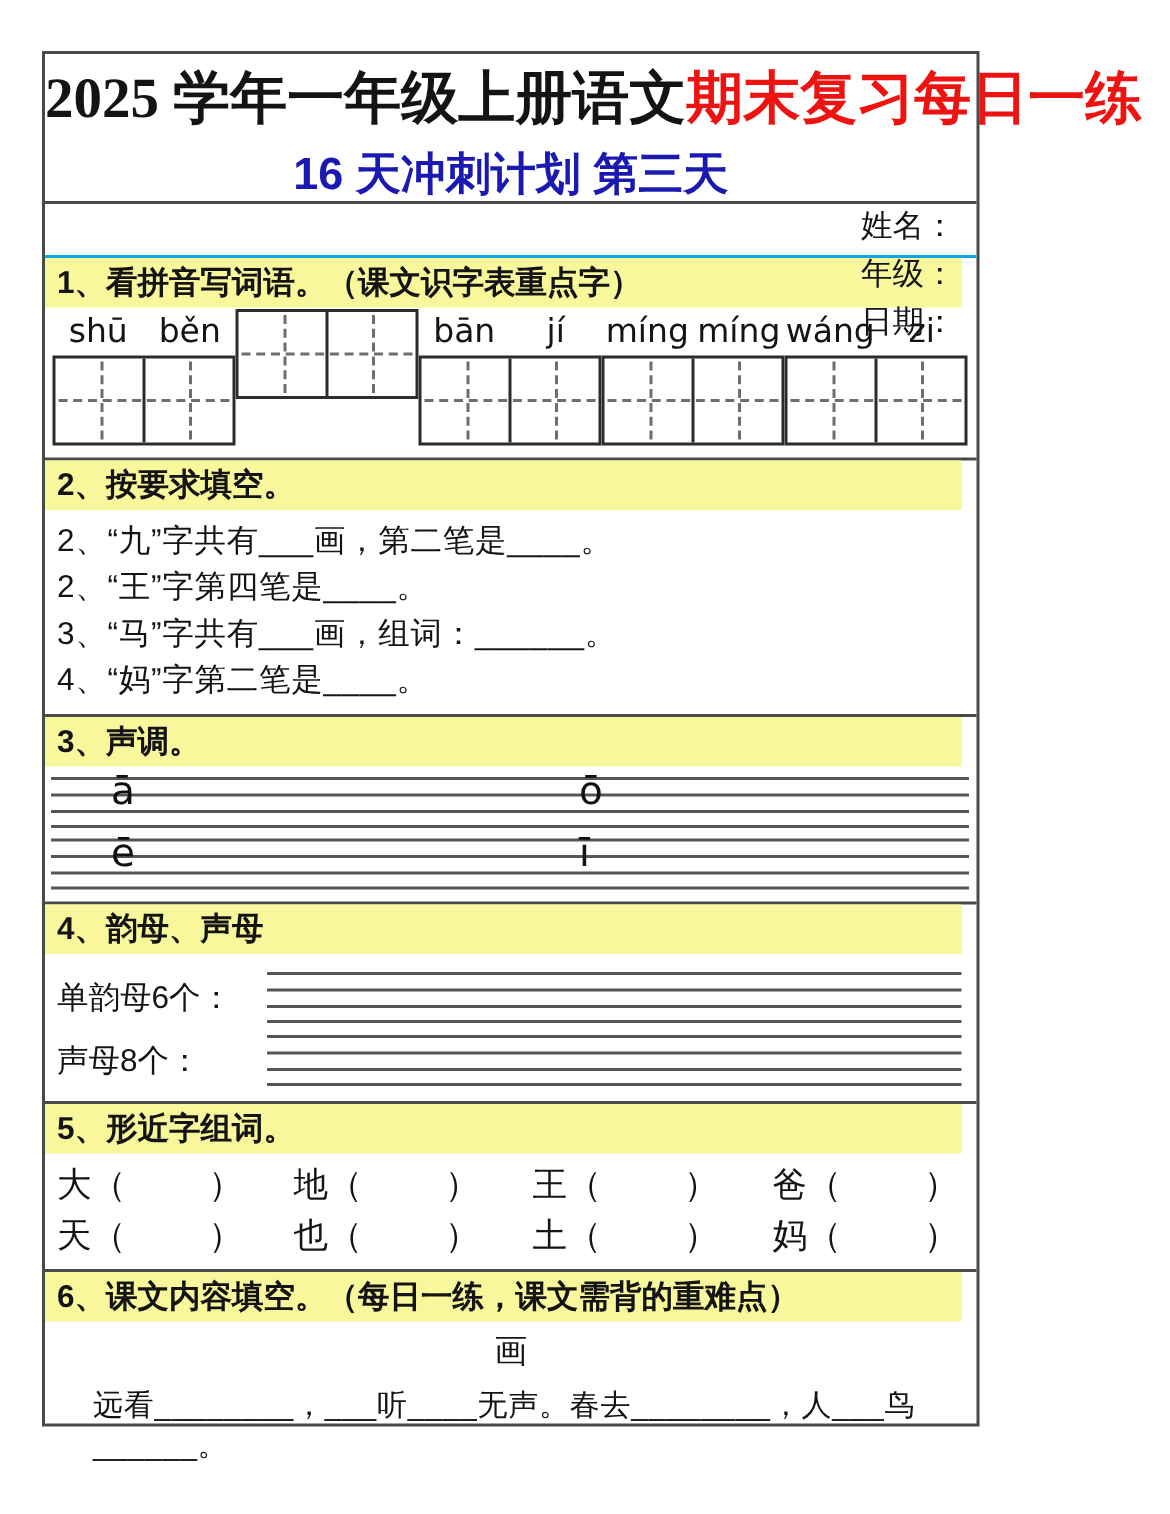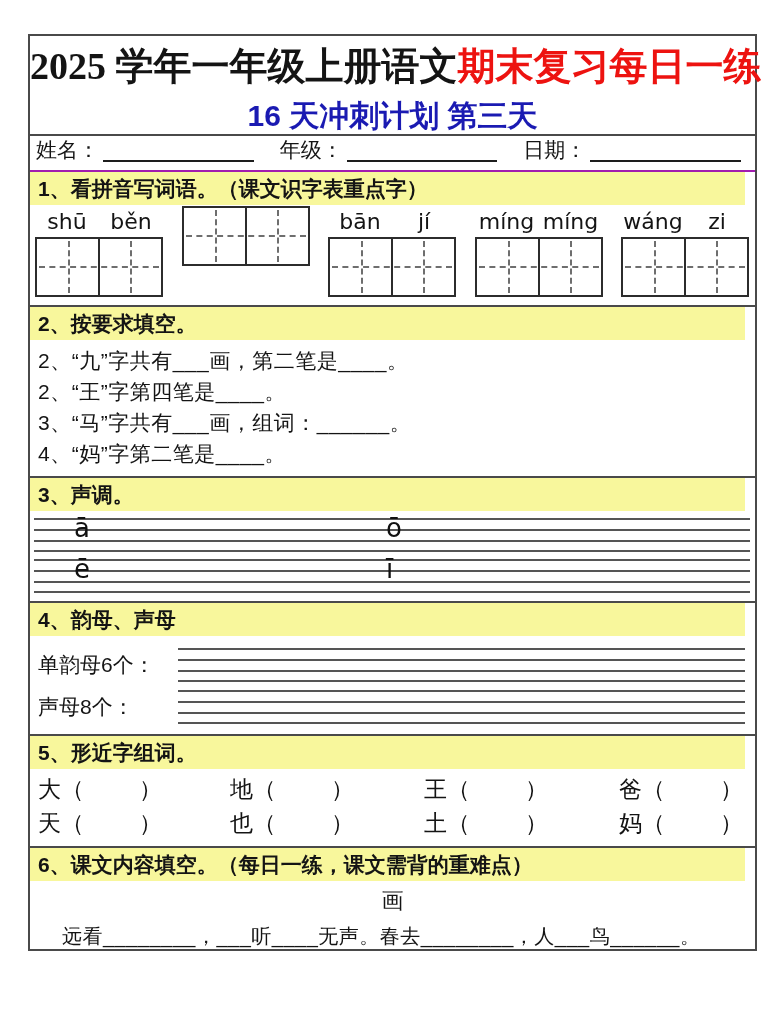--- a/index.html
+++ b/index.html
@@ -1,35 +1,35 @@
 <!DOCTYPE html>
 <html><head>
 <meta charset="utf-8">
 <style>
   html,body { margin:0; padding:0; background:#ffffff; }
   .page {
     position:relative; width:780px; height:1009px; background:#ffffff;
     font-family:"Liberation Sans","DejaVu Sans",sans-serif; color:#141414; overflow:hidden;
   }
   .frame {
-    position:absolute; left:28px; top:34px; width:729px; height:917px;
+    position:absolute; left:28px; top:34px; width:625px; height:917px;
     border:2px solid #4a4a4a; box-sizing:border-box; background:#fff;
   }
   
   .title-block { height:100px; border-bottom:2px solid #4a4a4a; box-sizing:border-box; text-align:center; }
   .main-title {
     font-family:"Liberation Serif","DejaVu Serif",serif; font-weight:700;
     font-size:38px; line-height:1.05; padding-top:11px; white-space:nowrap;
   }
   .main-title .red { color:#ed1310; }
   .subtitle { font-weight:700; font-size:30px; margin-top:9px; color:#1a1ab2; }
   
   .info-row {
-    height:36px; border-bottom:2px solid #a21caf; box-sizing:border-box;
-    display:flex; align-items:flex-end; padding:0 14px 6px 6px; font-size:21px;
+    height:36px; border-bottom:2px solid #0ea5e9; box-sizing:border-box;
+    display:flex; align-items:flex-end; padding:0 14px 6px 6px; font-size:21px;flex-direction:column;
   }
   .info-label { flex:none; padding-bottom:0px; }
   .write-line { flex:1; border-bottom:2px solid #1d1d1d; height:20px; margin:0 26px 2px 4px; }
   .write-line:last-child { margin-right:0; }
   
   .section { border-top:2px solid #4a4a4a; box-sizing:border-box; }
   .section.first { border-top:none; }
   .sec-header {
     background:#f8f79c; font-weight:700; font-size:21px; line-height:25px;
     padding:4px 6px 4px 8px; width:calc(100% - 10px); box-sizing:border-box;

